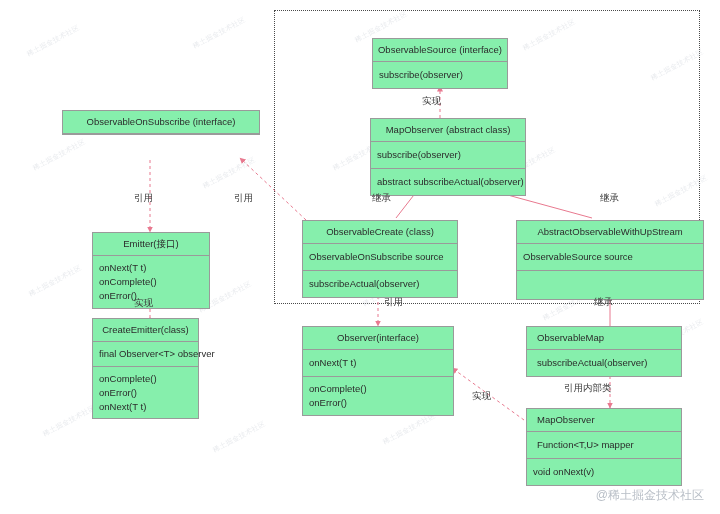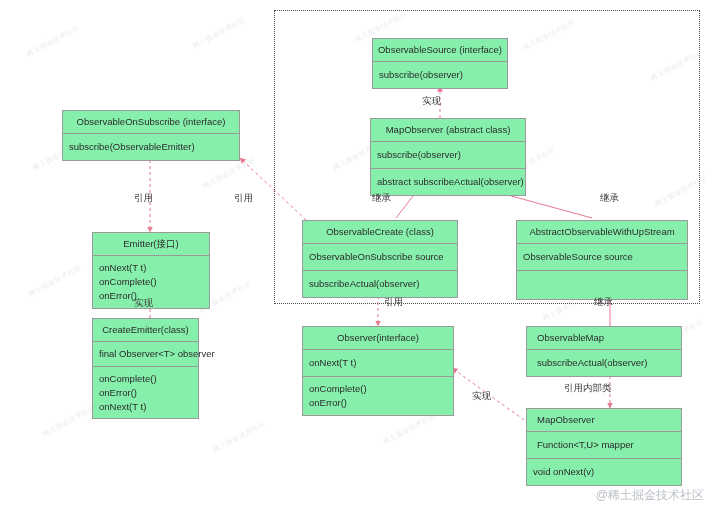--- a/index.html
+++ b/index.html
@@ -158,25 +158,22 @@
   <div class="uml" style="left:370px;top:118px;width:156px;">
     <div class="hdr">MapObserver (abstract class)</div>
     <div class="sect">
       <div class="row">subscribe(observer)</div>
     </div>
     <div class="sect">
       <div class="row">abstract subscribeActual(observer)</div>
     </div>
   </div>
 
-  <div class="uml" style="left:62px;top:110px;width:178px;">
+  <div class="uml" style="left:62px;top:110px;width:198px;">
     <div class="hdr">ObservableOnSubscribe (interface)</div>
-    <div class="sect">
-      <div class="row">subscribe(ObservableEmitter)</div>
-    </div>
   </div>
 
   <div class="uml" style="left:92px;top:232px;width:118px;">
     <div class="hdr">Emitter(接口)</div>
     <div class="sect tight">
       <div class="row">onNext(T t)</div>
       <div class="row">onComplete()</div>
       <div class="row">onError()</div>
     </div>
   </div>
@@ -196,21 +193,21 @@
   <div class="uml" style="left:302px;top:220px;width:156px;">
     <div class="hdr">ObservableCreate (class)</div>
     <div class="sect">
       <div class="row">ObservableOnSubscribe  source</div>
     </div>
     <div class="sect">
       <div class="row">subscribeActual(observer)</div>
     </div>
   </div>
 
-  <div class="uml" style="left:516px;top:220px;width:172px;">
+  <div class="uml" style="left:516px;top:220px;width:188px;">
     <div class="hdr">AbstractObservableWithUpStream</div>
     <div class="sect">
       <div class="row">ObservableSource  source</div>
     </div>
     <div class="sect" style="height:18px;">
       <div class="row"></div>
     </div>
   </div>
 
   <div class="uml" style="left:302px;top:326px;width:152px;">

